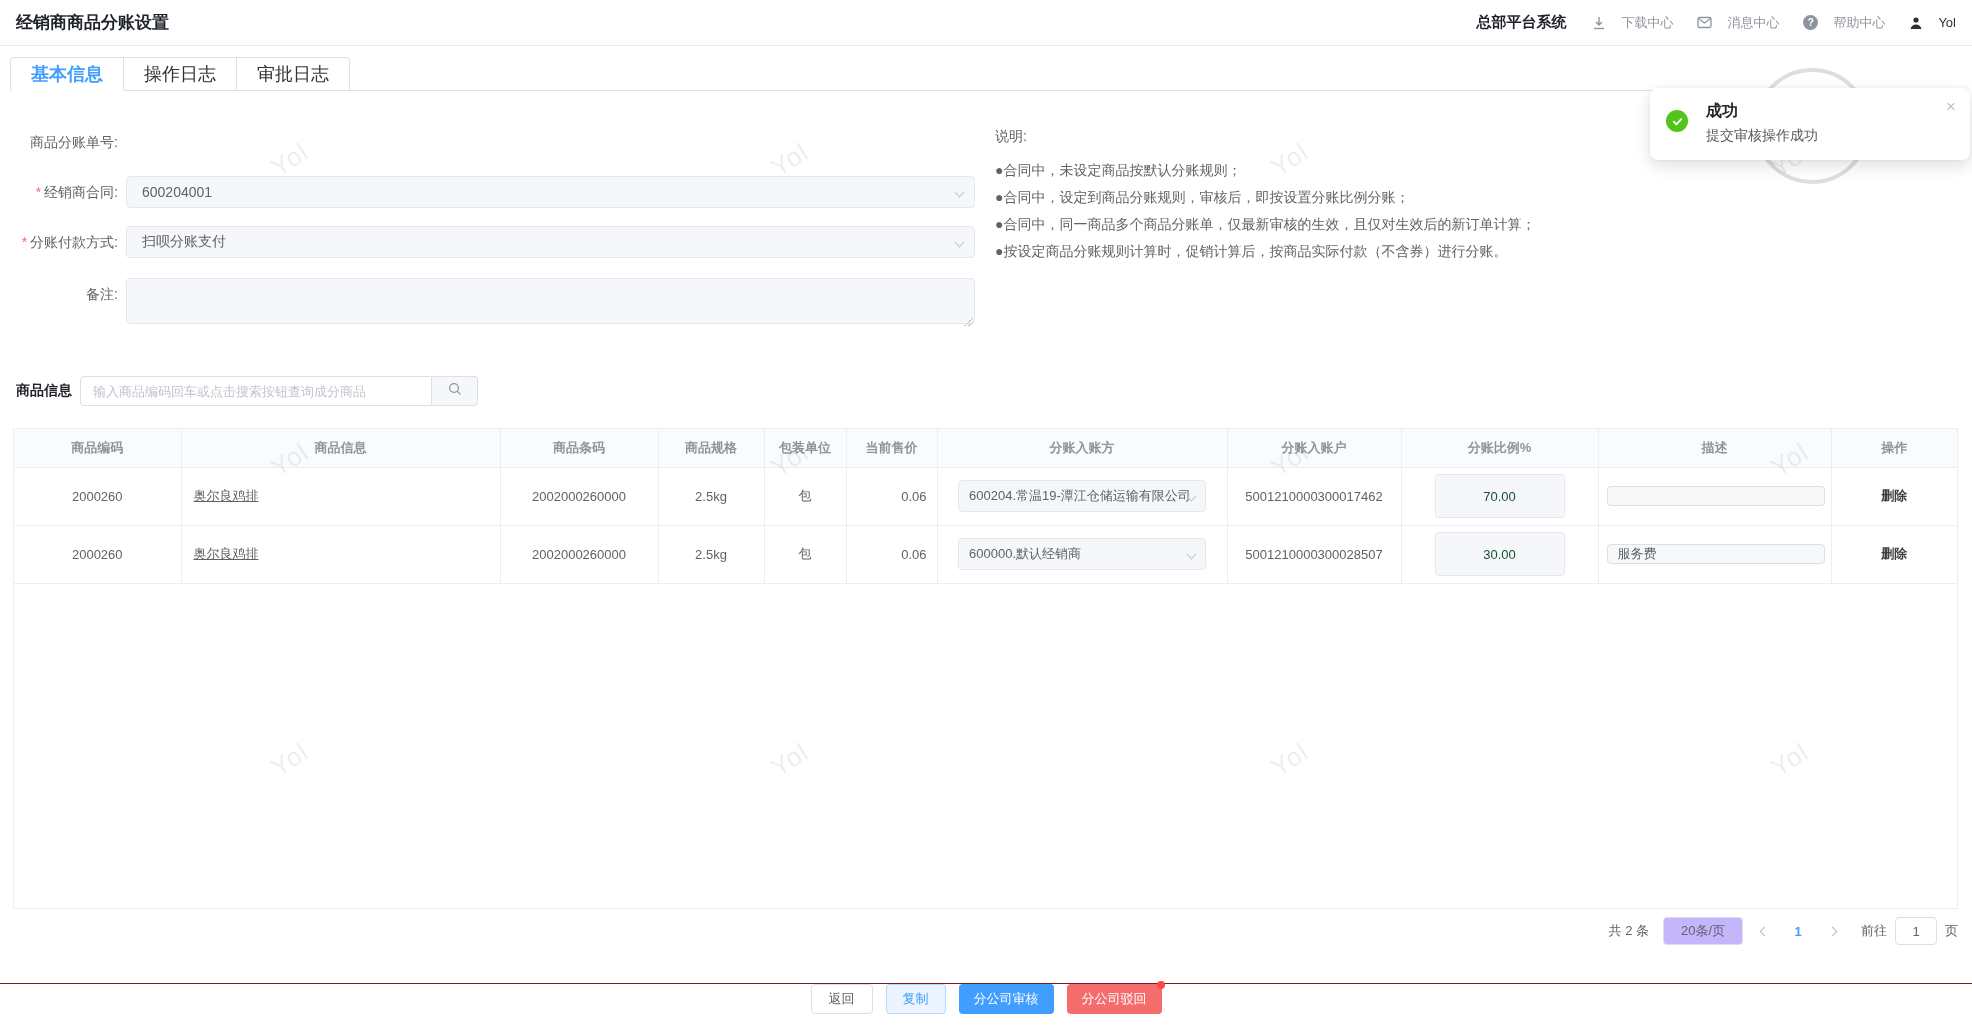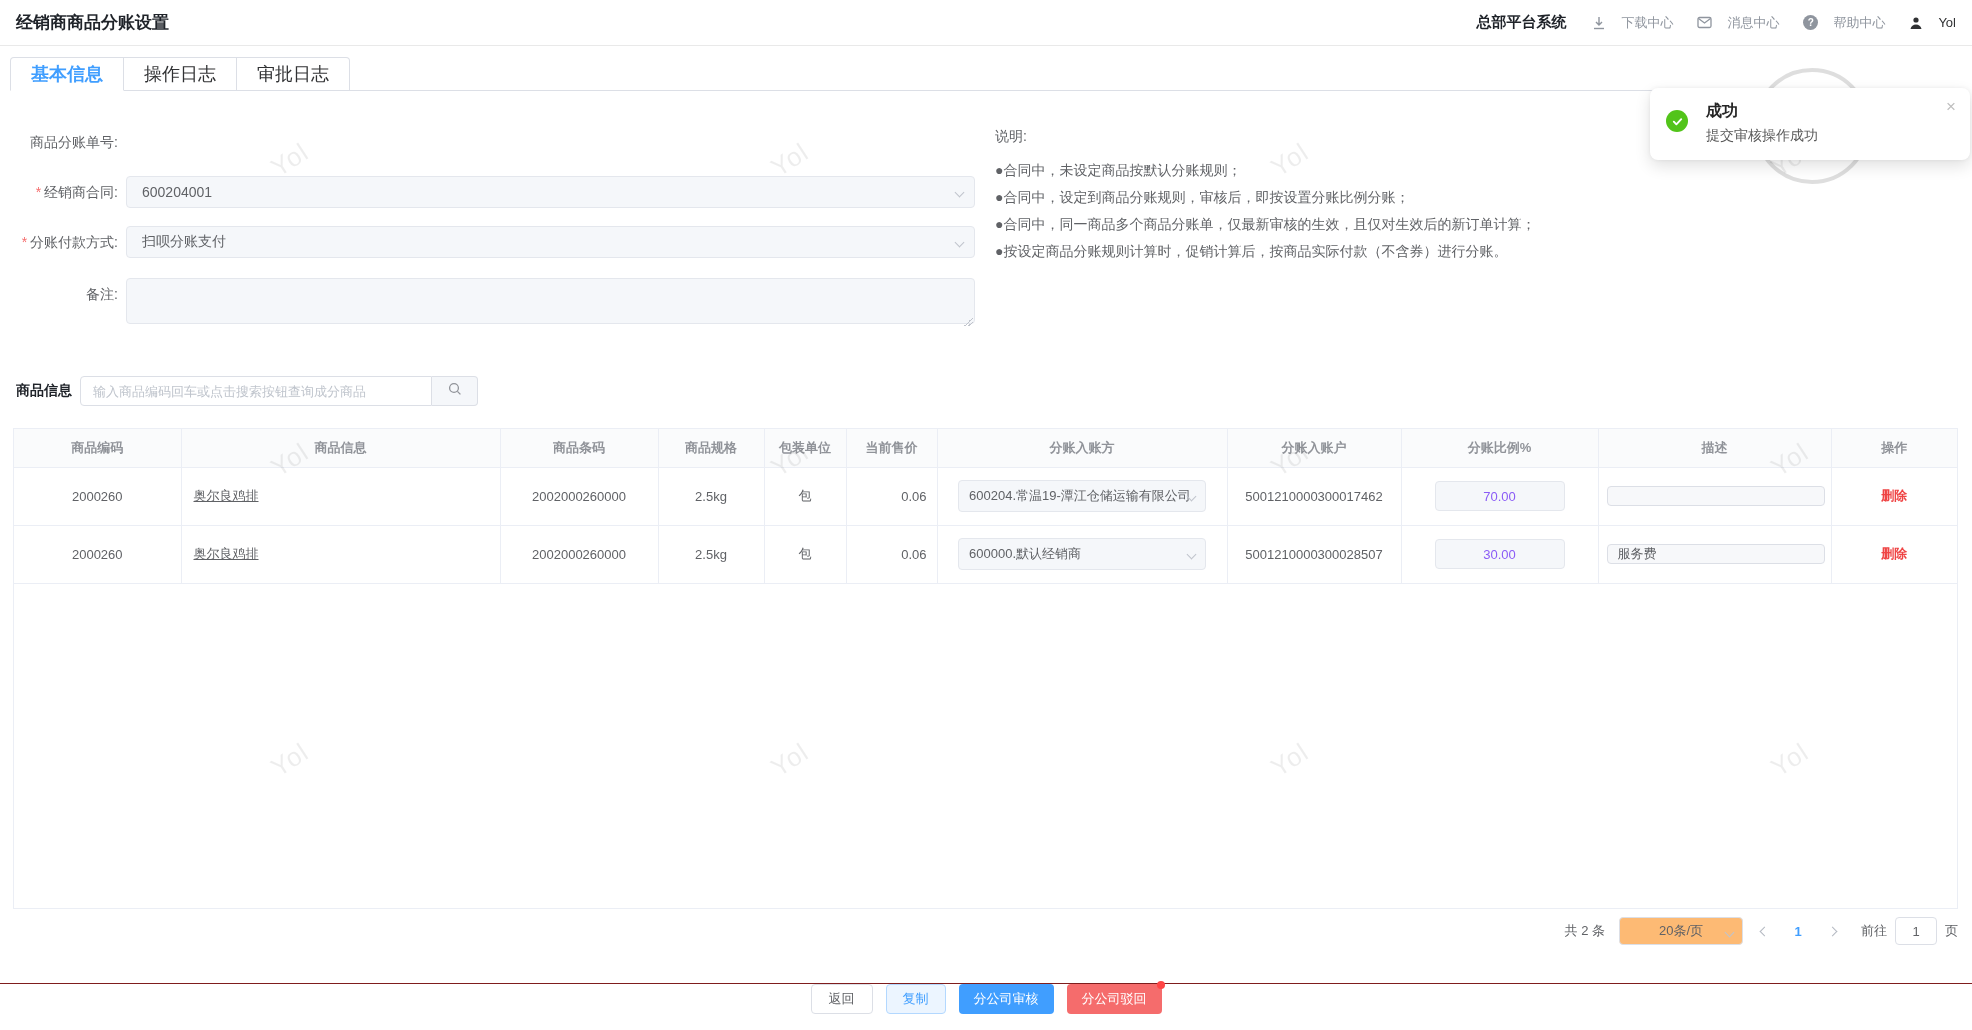--- a/index.html
+++ b/index.html
@@ -67,31 +67,31 @@
     border-right:1px solid #ebeef5;border-bottom:1px solid #ebeef5;text-align:center;}
   td{height:58px;font-size:13px;color:#606266;border-right:1px solid #ebeef5;
     border-bottom:1px solid #ebeef5;text-align:center;padding:0 8px;background:#fff;}
   th:last-child,td:last-child{border-right:none;}
   td.left{text-align:left;padding-left:12px;text-decoration:underline;}
   td.right{text-align:right;padding-right:10px;}
   .row-select{position:relative;display:inline-flex;align-items:center;width:248px;height:32px;
     background:#f5f7fa;border:1px solid #e4e7ed;border-radius:4px;padding:0 26px 0 10px;
     font-size:13px;color:#606266;cursor:pointer;white-space:nowrap;}
   .row-select .chev{position:absolute;right:10px;top:12px;}
-  .ratio-input{width:130px;height:30px;background:#f5f7fa;border:1px solid #e4e7ed;border-radius:4px;
-    text-align:center;font-size:13px;color:#8b5cf6;font-family:inherit;}
+  .ratio-input{width:130px;height:44px;background:#f5f7fa;border:1px solid #e4e7ed;border-radius:4px;
+    text-align:center;font-size:13px;color:#14532d;font-family:inherit;}
   .desc-input{width:218px;height:20px;background:#f7f8fa;border:1px solid #dcdfe6;border-radius:4px;
     font-size:13px;color:#606266;padding:0 10px;font-family:inherit;}
-  .delete-link{color:#ef4444;font-weight:700;font-size:13px;cursor:pointer;}
+  .delete-link{color:#404040;font-weight:700;font-size:13px;cursor:pointer;}
   
   .pagination{position:absolute;right:14px;top:916px;height:30px;display:flex;
     align-items:center;font-size:13px;color:#606266;gap:8px;}
   .page-total{margin-right:6px;}
-  .page-size{position:relative;width:124px;height:28px;border:1px solid #dcdfe6;border-radius:4px;
-    display:flex;align-items:center;justify-content:center;color:#606266;cursor:pointer;background:#fdba74;}
+  .page-size{position:relative;width:80px;height:28px;border:1px solid #dcdfe6;border-radius:4px;
+    display:flex;align-items:center;justify-content:center;color:#606266;cursor:pointer;background:#c4b5fd;}
   .page-size .chev{position:absolute;right:9px;top:11px;}
   .pg-arrow{width:26px;height:28px;display:flex;align-items:center;justify-content:center;cursor:pointer;}
   .pg-arrow .chev{border-color:#b4b9c2;}
   .pg-num{width:26px;text-align:center;color:#409eff;font-weight:700;cursor:pointer;}
   .goto-label{margin-left:8px;}
   .goto-input{width:42px;height:28px;border:1px solid #dcdfe6;border-radius:4px;text-align:center;
     font-size:13px;color:#606266;font-family:inherit;}
   
   .app-footer{position:absolute;left:0;top:983px;width:100%;height:47px;background:#fff;
     border-top:1px solid #7f1d1d;display:flex;align-items:flex-start;justify-content:center;gap:13px;z-index:20;}

